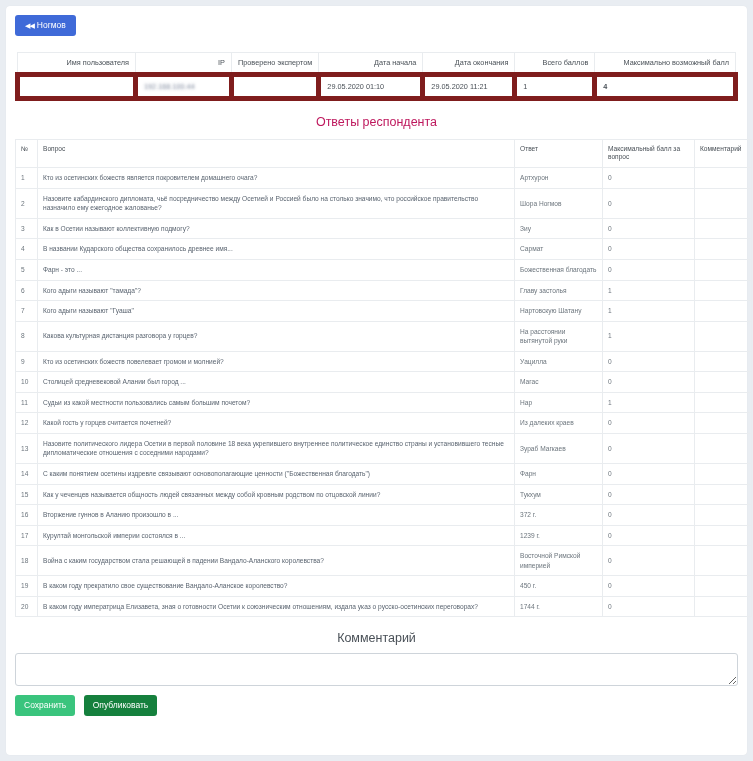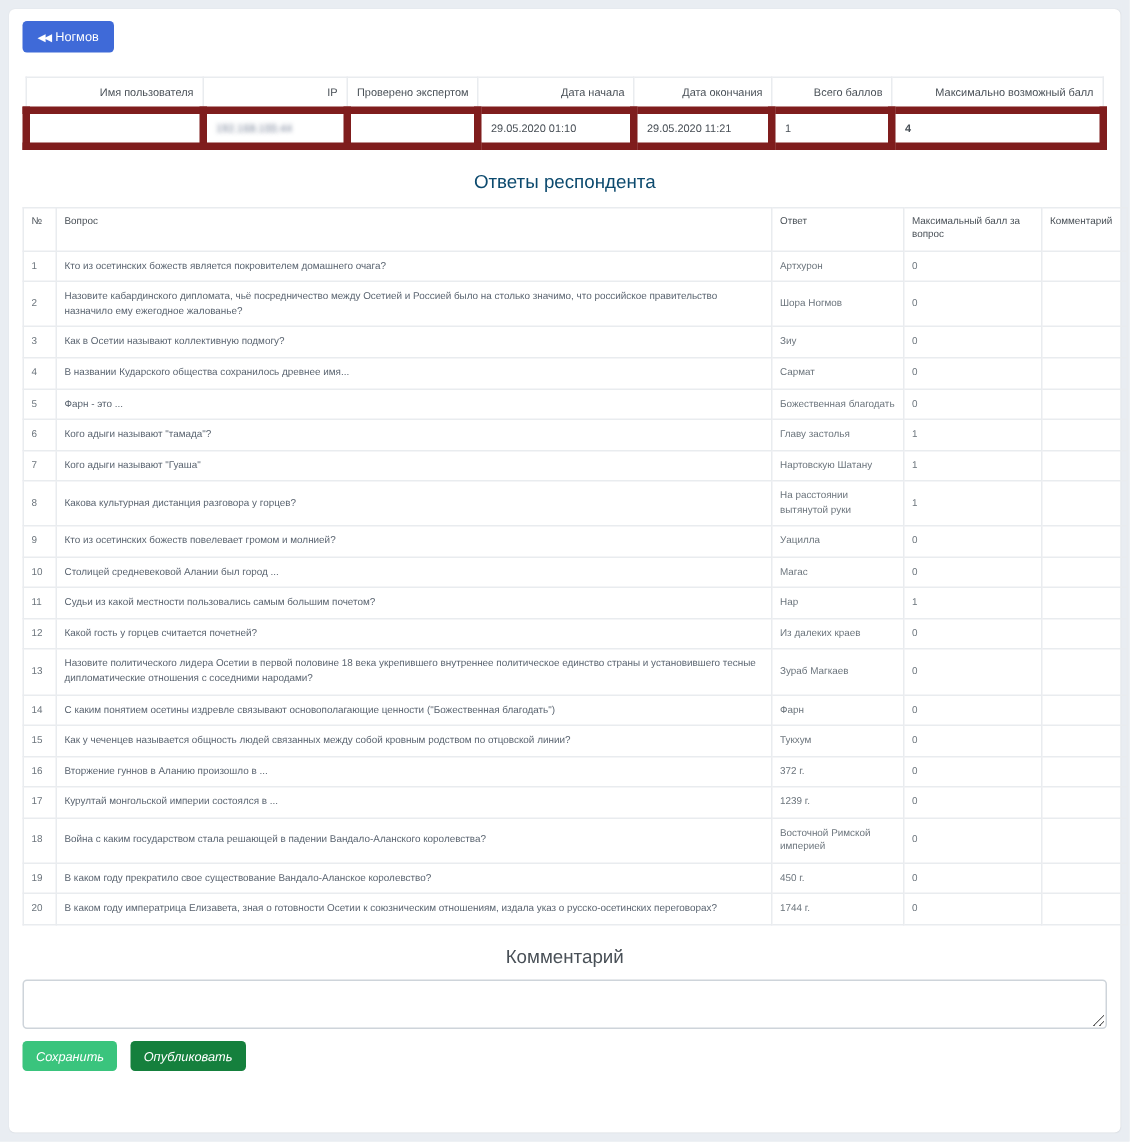--- a/index.html
+++ b/index.html
@@ -64,21 +64,21 @@
   .ip-blur {
     color: transparent;
     text-shadow: 0 0 3px rgba(90,105,130,0.85);
     user-select: none;
   }
 
   
   .section-title {
     text-align: center;
     font-size: 12.5px;
-    color: #0c4a6e;
+    color: #be185d;
     font-weight: normal;
     margin: 14px 0 10px 0;
   }
 
   
   .ans-table { font-size: 6.6px; table-layout: fixed; }
   .ans-table th {
     text-align: left;
     font-weight: normal;
     color: #495057;
@@ -119,21 +119,21 @@
     border-radius: 3px;
     resize: vertical;
     font-family: inherit;
     font-size: 8px;
     padding: 4px 5px;
     color: #495057;
     display: block;
     background: #fff;
   }
   .btn-row { margin-top: 8px; }
-  .btn-row .btn { margin-right: 4px; font-style: italic; }
+  .btn-row .btn { margin-right: 4px; }
 </style>
 </head>
 <body>
 
 <div id="page">
   <div class="card">
 
     <button class="btn btn-back"><span class="chev">◀◀</span><span>Ногмов</span></button>
 
     <table class="meta-table">

